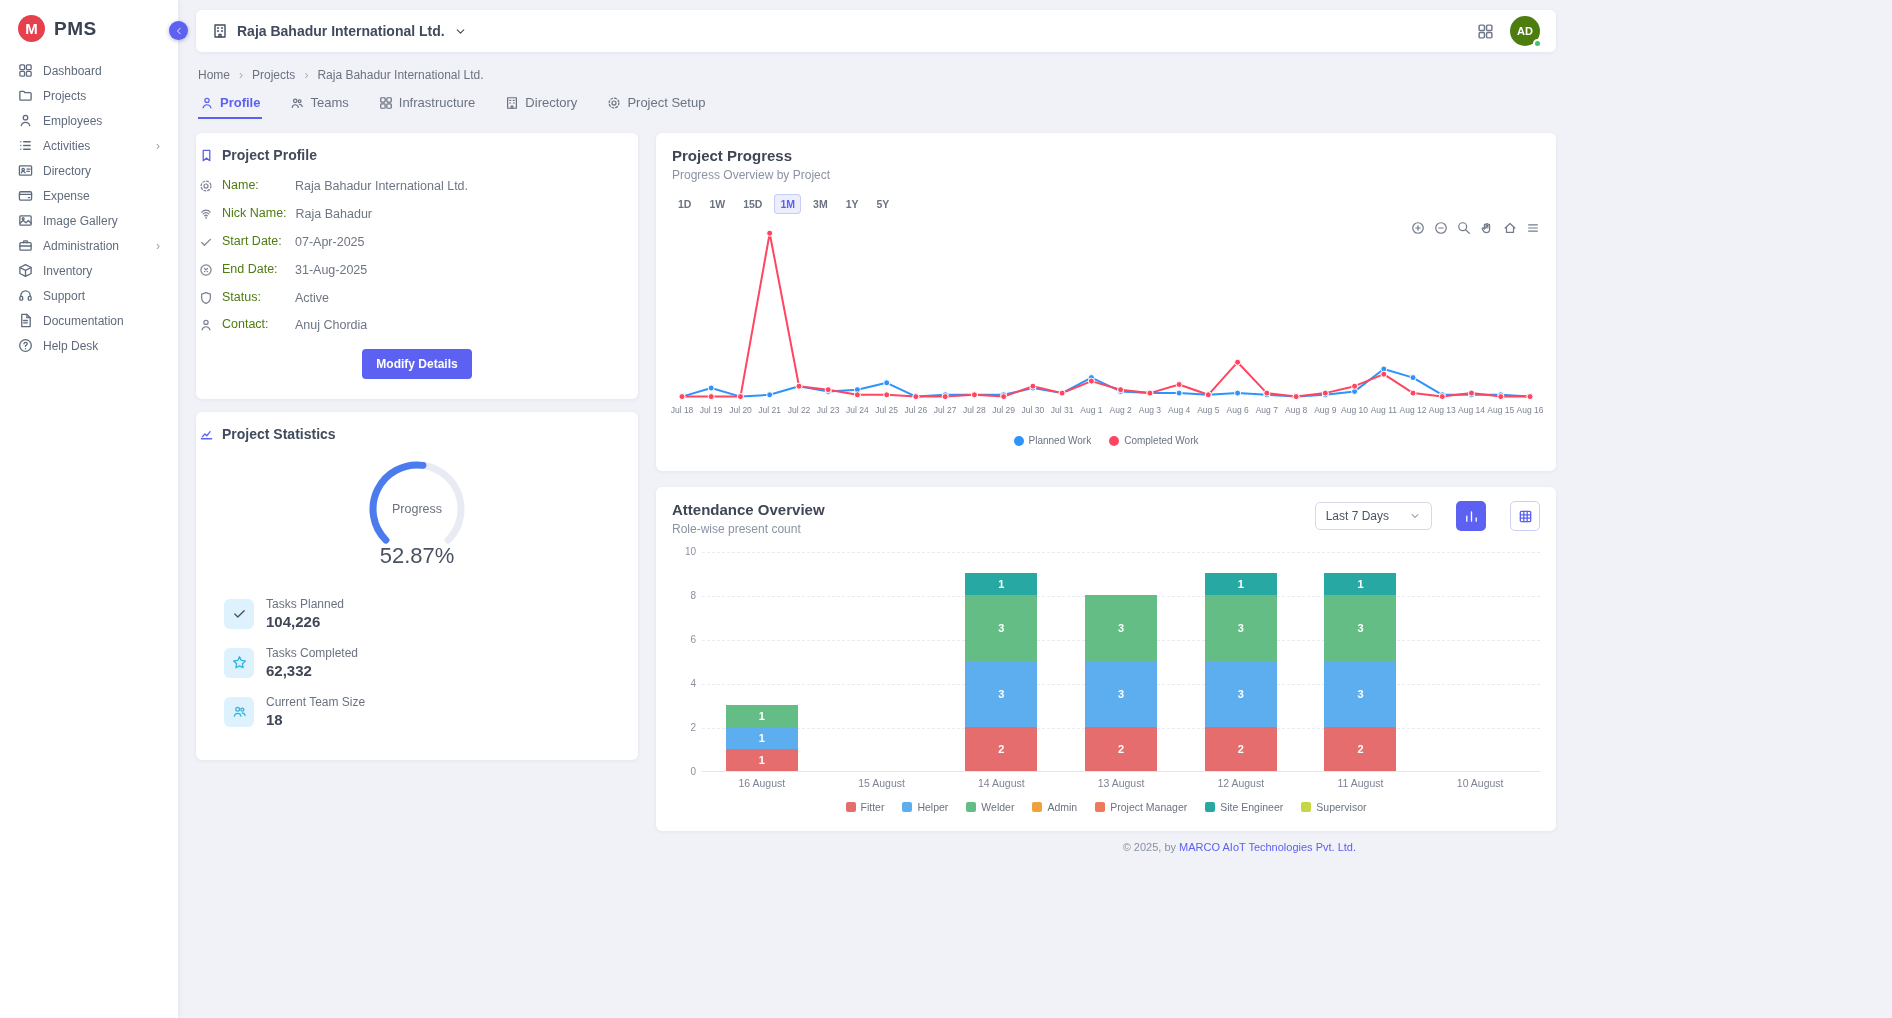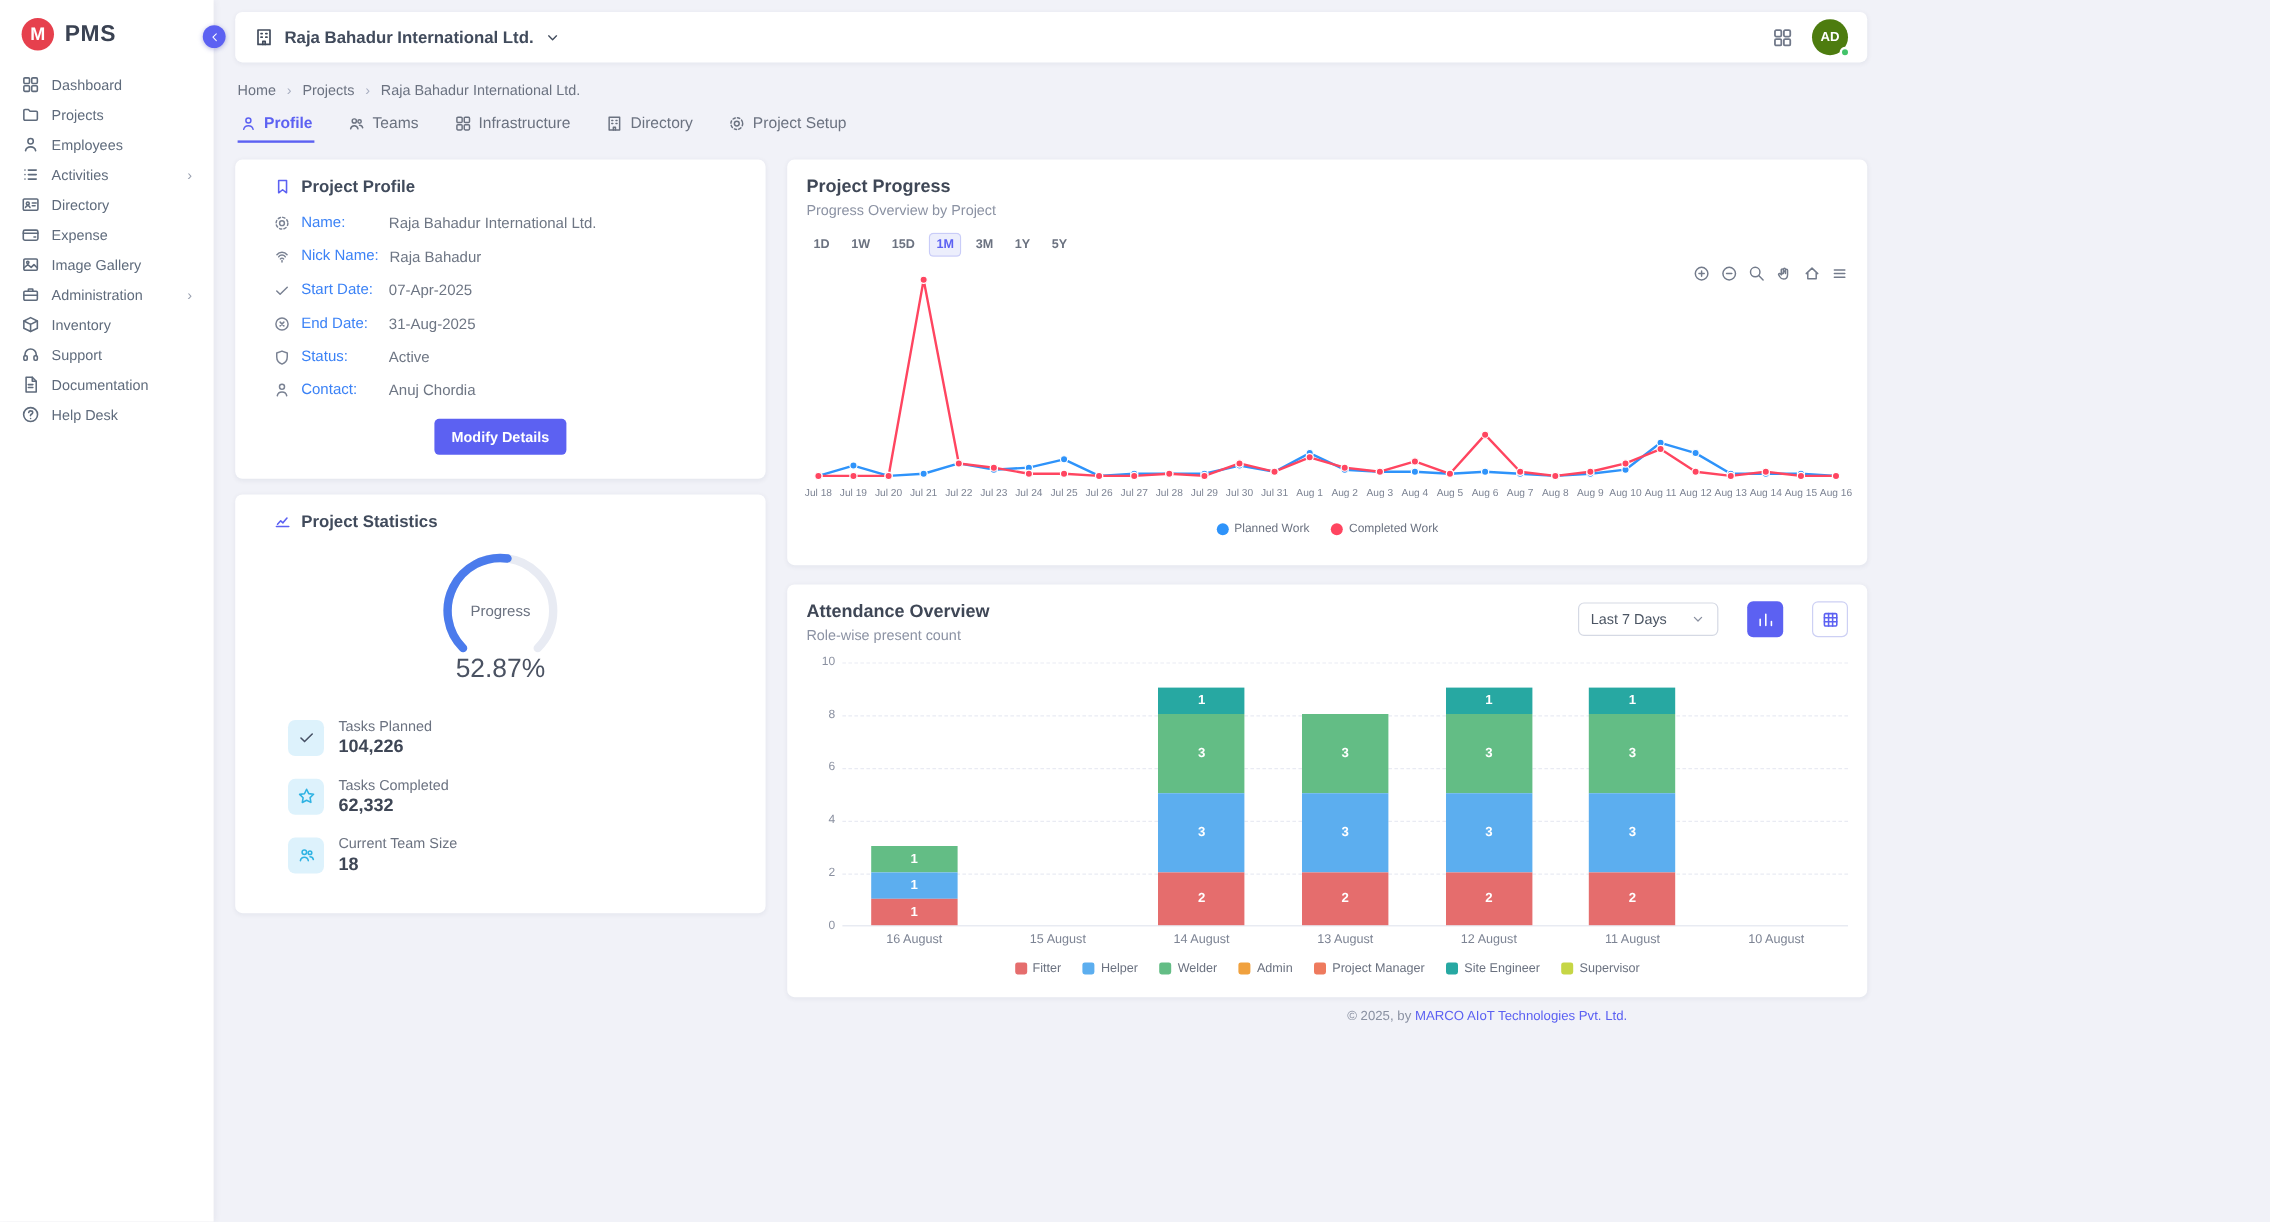--- a/index.html
+++ b/index.html
@@ -40,33 +40,33 @@
 
   .tabs{display:flex;align-items:center;gap:26px;margin:2px 2px 14px}
   .tab{display:flex;align-items:flex-end;gap:6px;font-size:13px;color:#6b7280;padding:4px 2px 7px;cursor:pointer;border-bottom:2px solid transparent}
   .tab.active{color:var(--primary);border-bottom-color:var(--primary);font-weight:bold}
 
   .content-grid{display:flex;gap:18px;align-items:flex-start}
   .col-left{width:442px;display:flex;flex-direction:column;gap:13px}
   .col-right{flex:1;display:flex;flex-direction:column;gap:16px}
 
   
-  .pad-card{padding:14px 32px 16px}
+  .pad-card{padding:14px 3px 16px}
   .card-title{display:flex;align-items:center;gap:8px;font-size:14px;font-weight:bold;color:var(--text-dark);margin-bottom:15px}
   .field{display:flex;align-items:flex-start;gap:9px;margin-bottom:11px;font-size:12.5px}
   .field-icon{color:#7a8293;flex:0 0 auto;margin-top:1px}
-  .field-label{color:#3b82f6;min-width:64px}
+  .field-label{color:#4d7c0f;min-width:64px}
   .field-value{color:#6e7684;flex:1;line-height:1.35}
   .btn-primary{display:block;margin:15px auto 4px;background:var(--primary);color:#fff;border:none;border-radius:4px;font-size:12px;font-weight:bold;padding:8px 14px;cursor:pointer;font-family:inherit}
 
   
   .gauge-wrap{display:flex;flex-direction:column;align-items:center;margin-top:8px}
   .gauge-value{font-size:22px;color:#4a5262;text-align:center;margin-top:-20px}
   .stats-list{margin-top:28px}
-  .stat-row{display:flex;align-items:center;gap:12px;margin:0 0 16px 12px}
+  .stat-row{display:flex;align-items:center;gap:12px;margin:0 0 16px 25px}
   .stat-iconbox{width:30px;height:30px;border-radius:6px;background:#ddf2fc;display:flex;align-items:center;justify-content:center}
   .stat-label{font-size:12px;color:#6b7280;margin-bottom:2px}
   .stat-value{font-size:15px;font-weight:bold;color:#3f4756}
   .stats-card{min-height:334px}
 
   
   .progress-card{position:relative;padding:14px 16px 14px;min-height:338px}
   .card-big-title{font-size:15px;font-weight:bold;color:#3f4756}
   .card-subtitle{font-size:12px;color:#8b92a3;margin-top:4px}
   .range-row{display:flex;gap:6px;margin-top:12px}

